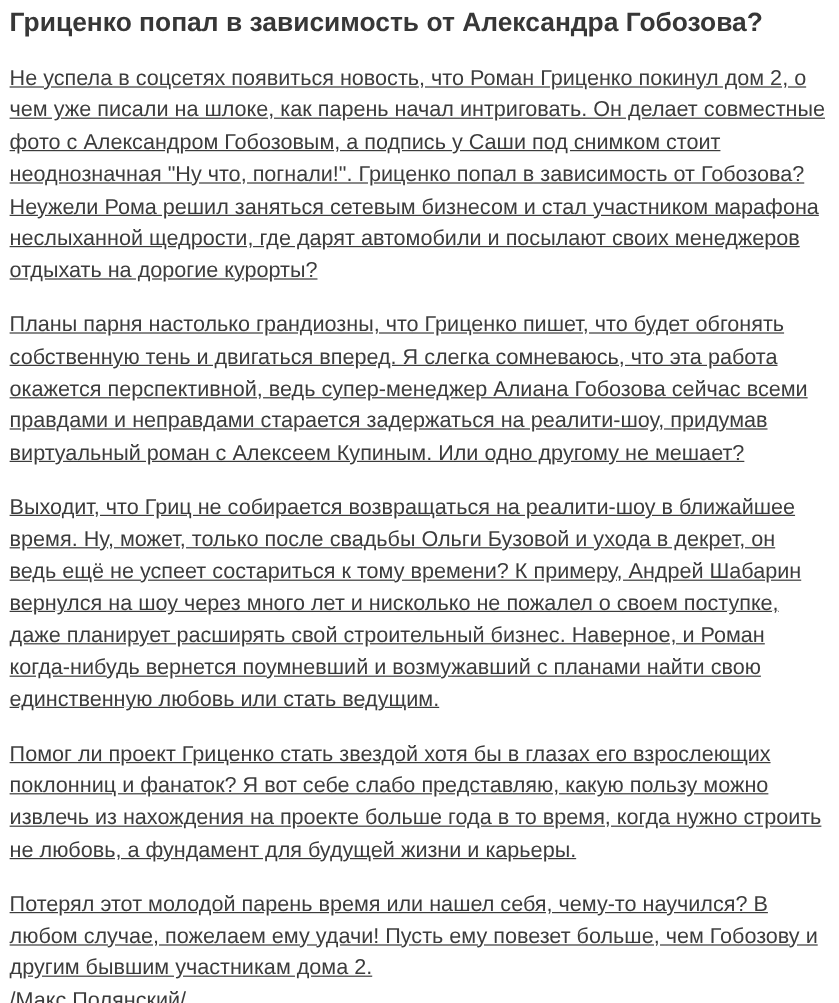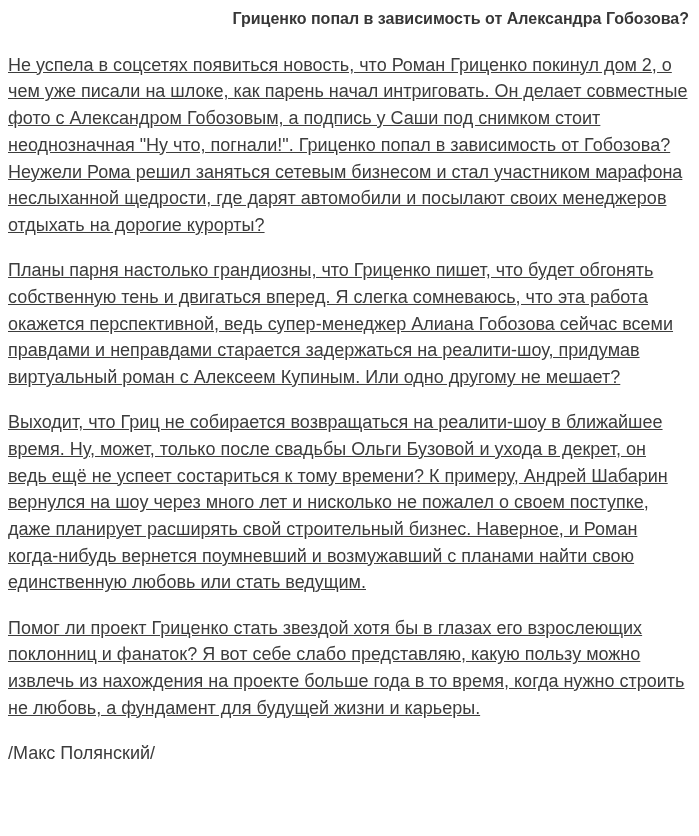--- a/index.html
+++ b/index.html
@@ -13,26 +13,25 @@
     box-sizing: border-box;
     background: #ffffff;
     padding: 6px 10px 6px 8px;
     font-family: "Liberation Sans", "DejaVu Sans", sans-serif;
     color: #3c3c3c;
     font-size: 18px;
     line-height: 26.7px;
     overflow: hidden;
   }
   .article-title {
-    font-size: 16px;
+    font-size: 22px;
     font-weight: 700;
     color: #373737;
     margin: 0 0 19px 0;
     line-height: 26.7px;
-    text-align: right;
   }
   .article-paragraph {
     margin: 0 0 18.5px 0;
     font-weight: 400;
     text-decoration: underline;
   }
   .article-paragraph.last {
     margin-bottom: 0;
   }
   .article-byline {
@@ -47,15 +46,16 @@
   <h1 class="article-title">Гриценко попал в зависимость от Александра Гобозова?</h1>
 
   <p class="article-paragraph">Не успела в соцсетях появиться новость, что Роман Гриценко покинул дом 2, о чем уже писали на шлоке, как парень начал интриговать. Он делает совместные фото с Александром Гобозовым, а подпись у Саши под снимком стоит неоднозначная "Ну что, погнали!". Гриценко попал в зависимость от Гобозова? Неужели Рома решил заняться сетевым бизнесом и стал участником марафона неслыханной щедрости, где дарят автомобили и посылают своих менеджеров отдыхать на дорогие курорты?</p>
 
   <p class="article-paragraph">Планы парня настолько грандиозны, что Гриценко пишет, что будет обгонять собственную тень и двигаться вперед. Я слегка сомневаюсь, что эта работа окажется перспективной, ведь супер-менеджер Алиана Гобозова сейчас всеми правдами и неправдами старается задержаться на реалити-шоу, придумав виртуальный роман с Алексеем Купиным. Или одно другому не мешает?</p>
 
   <p class="article-paragraph">Выходит, что Гриц не собирается возвращаться на реалити-шоу в ближайшее время. Ну, может, только после свадьбы Ольги Бузовой и ухода в декрет, он ведь ещё не успеет состариться к тому времени? К примеру, Андрей Шабарин вернулся на шоу через много лет и нисколько не пожалел о своем поступке, даже планирует расширять свой строительный бизнес. Наверное, и Роман когда-нибудь вернется поумневший и возмужавший с планами найти свою единственную любовь или стать ведущим.</p>
 
   <p class="article-paragraph">Помог ли проект Гриценко стать звездой хотя бы в глазах его взрослеющих поклонниц и фанаток? Я вот себе слабо представляю, какую пользу можно извлечь из нахождения на проекте больше года в то время, когда нужно строить не любовь, а фундамент для будущей жизни и карьеры.</p>
 
+  <p class="article-paragraph last">Потерял этот молодой парень время или нашел себя, чему-то научился? В любом случае, пожелаем ему удачи! Пусть ему повезет больше, чем Гобозову и другим бывшим участникам дома 2.</p>
 
   <p class="article-byline">/Макс Полянский/</p>
 </div>
 
 </body></html>

